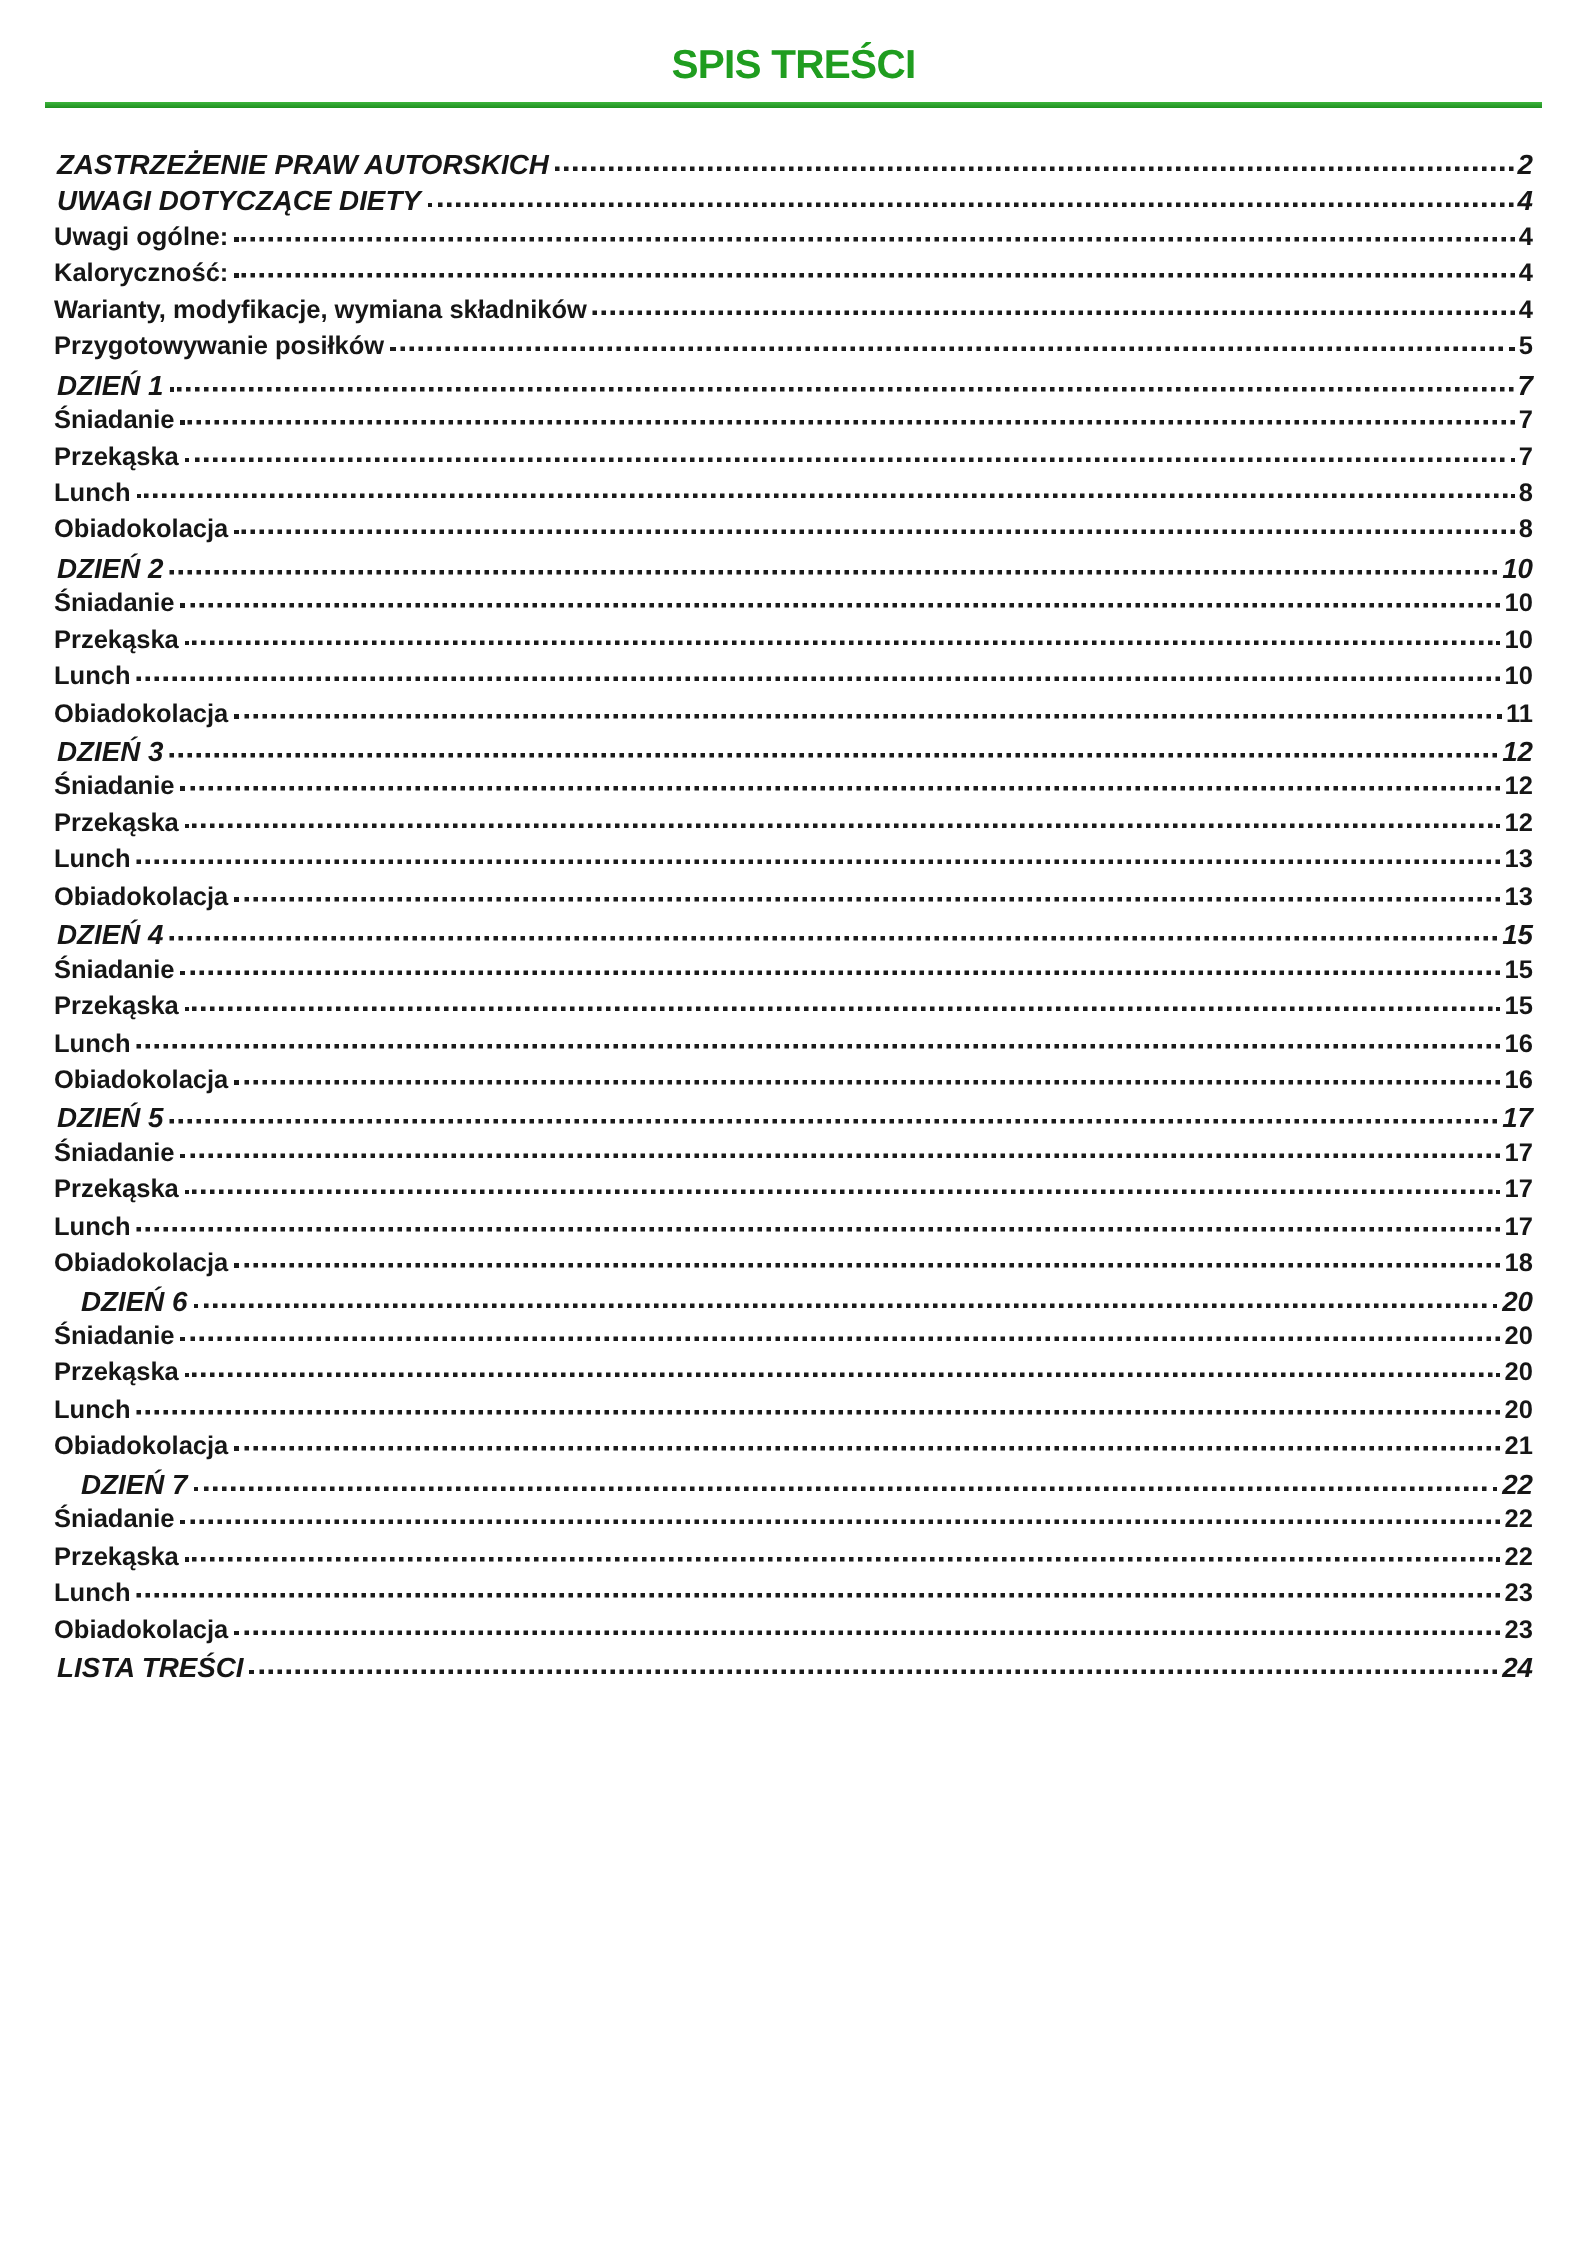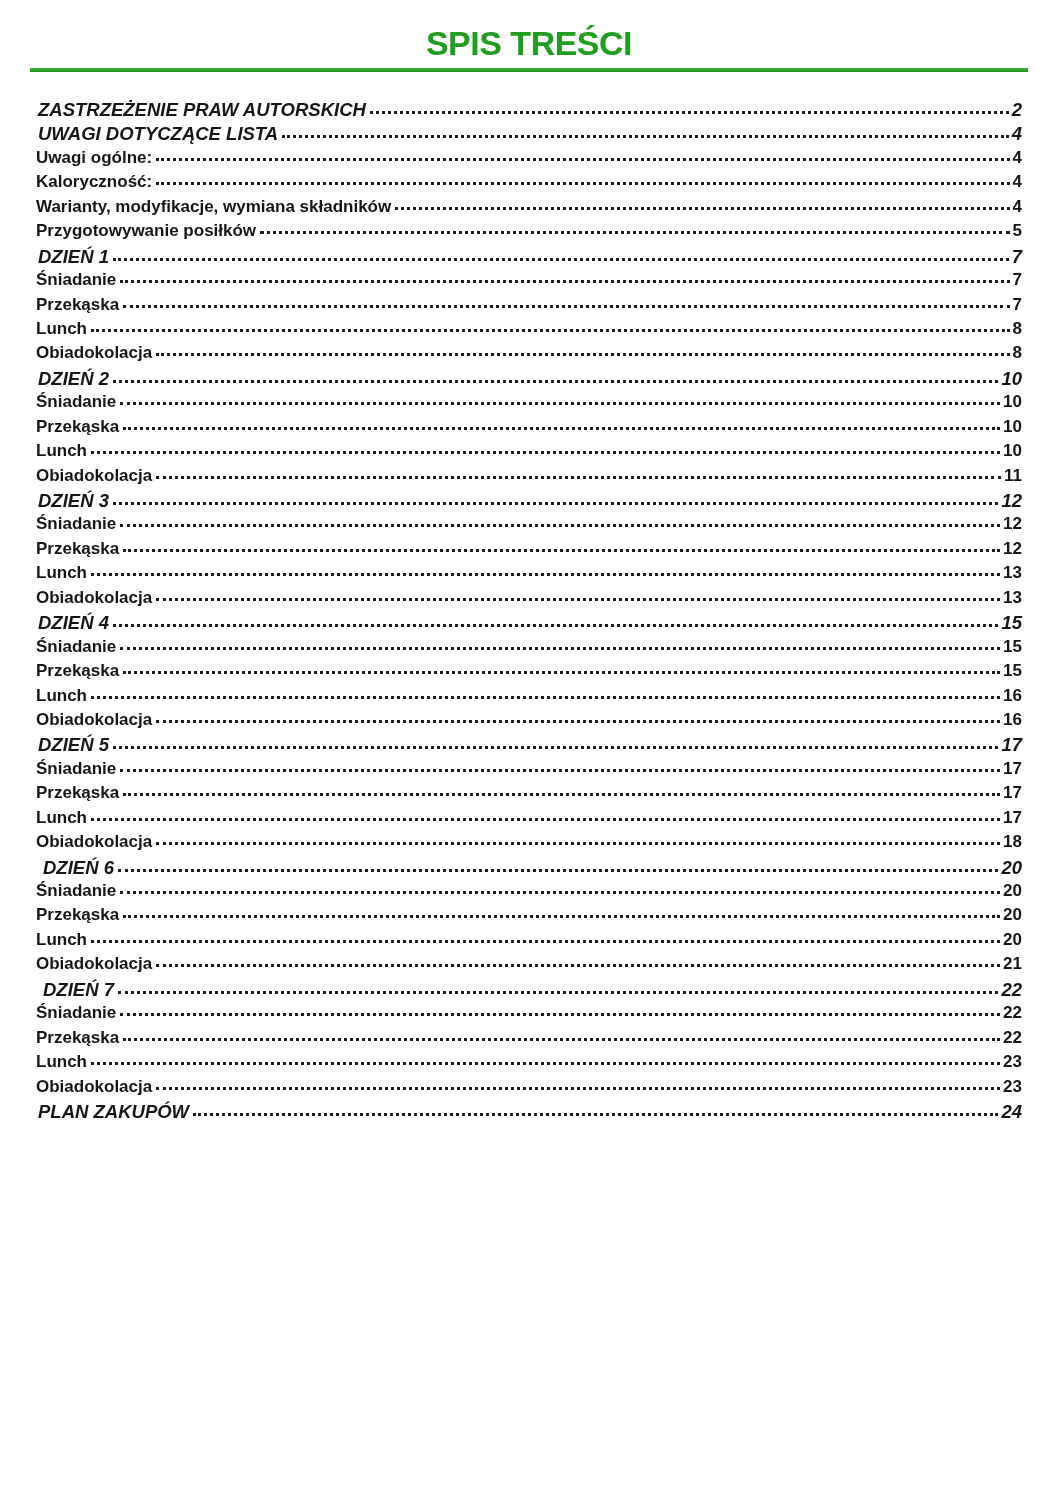--- a/index.html
+++ b/index.html
@@ -14,21 +14,21 @@
     height: 1497px;
     margin: 0 auto;
     background: #ffffff;
     font-family: "Liberation Sans", sans-serif;
     color: #161616;
     overflow: hidden;
   }
   .doc-title {
     margin: 29px 30px 0 30px;
     text-align: center;
-    font-size: 34px;
+    font-size: 27px;
     line-height: 28px;
     font-weight: 700;
     letter-spacing: -0.5px;
     color: #1f9d1f;
   }
   .title-divider {
     margin: 11px 30px 0 30px;
     height: 4px;
     background: linear-gradient(#3cb43c, #1f8f1f);
     border: 0;
@@ -63,21 +63,21 @@
   }
   .toc-row.lvl1 {
     padding-left: 38px;
     font-size: 18.5px;
   }
   .toc-row.lvl1 .label,
   .toc-row.lvl1 .pagenum {
     font-style: italic;
   }
   .toc-row.lvl1.extra-indent {
-    padding-left: 43px;
+    padding-left: 54px;
   }
   .toc-row.lvl2 {
     padding-left: 36px;
     font-size: 17px;
   }
 </style>
 </head>
 <body>
 
 <div class="page">
@@ -88,21 +88,21 @@
 
   <nav class="toc">
 
       <a class="toc-row lvl1">
         <span class="label">ZASTRZEŻENIE PRAW AUTORSKICH</span>
         <span class="leader"></span>
         <span class="pagenum">2</span>
       </a>
 
       <a class="toc-row lvl1">
-        <span class="label">UWAGI DOTYCZĄCE LISTA</span>
+        <span class="label">UWAGI DOTYCZĄCE DIETY</span>
         <span class="leader"></span>
         <span class="pagenum">4</span>
       </a>
 
       <a class="toc-row lvl2">
         <span class="label">Uwagi ogólne:</span>
         <span class="leader"></span>
         <span class="pagenum">4</span>
       </a>
 
@@ -329,19 +329,19 @@
         <span class="pagenum">23</span>
       </a>
 
       <a class="toc-row lvl2">
         <span class="label">Obiadokolacja</span>
         <span class="leader"></span>
         <span class="pagenum">23</span>
       </a>
 
       <a class="toc-row lvl1">
-        <span class="label">PLAN ZAKUPÓW</span>
+        <span class="label">LISTA TREŚCI</span>
         <span class="leader"></span>
         <span class="pagenum">24</span>
       </a>
     </nav>
 
 </div>
 
 </body></html>

